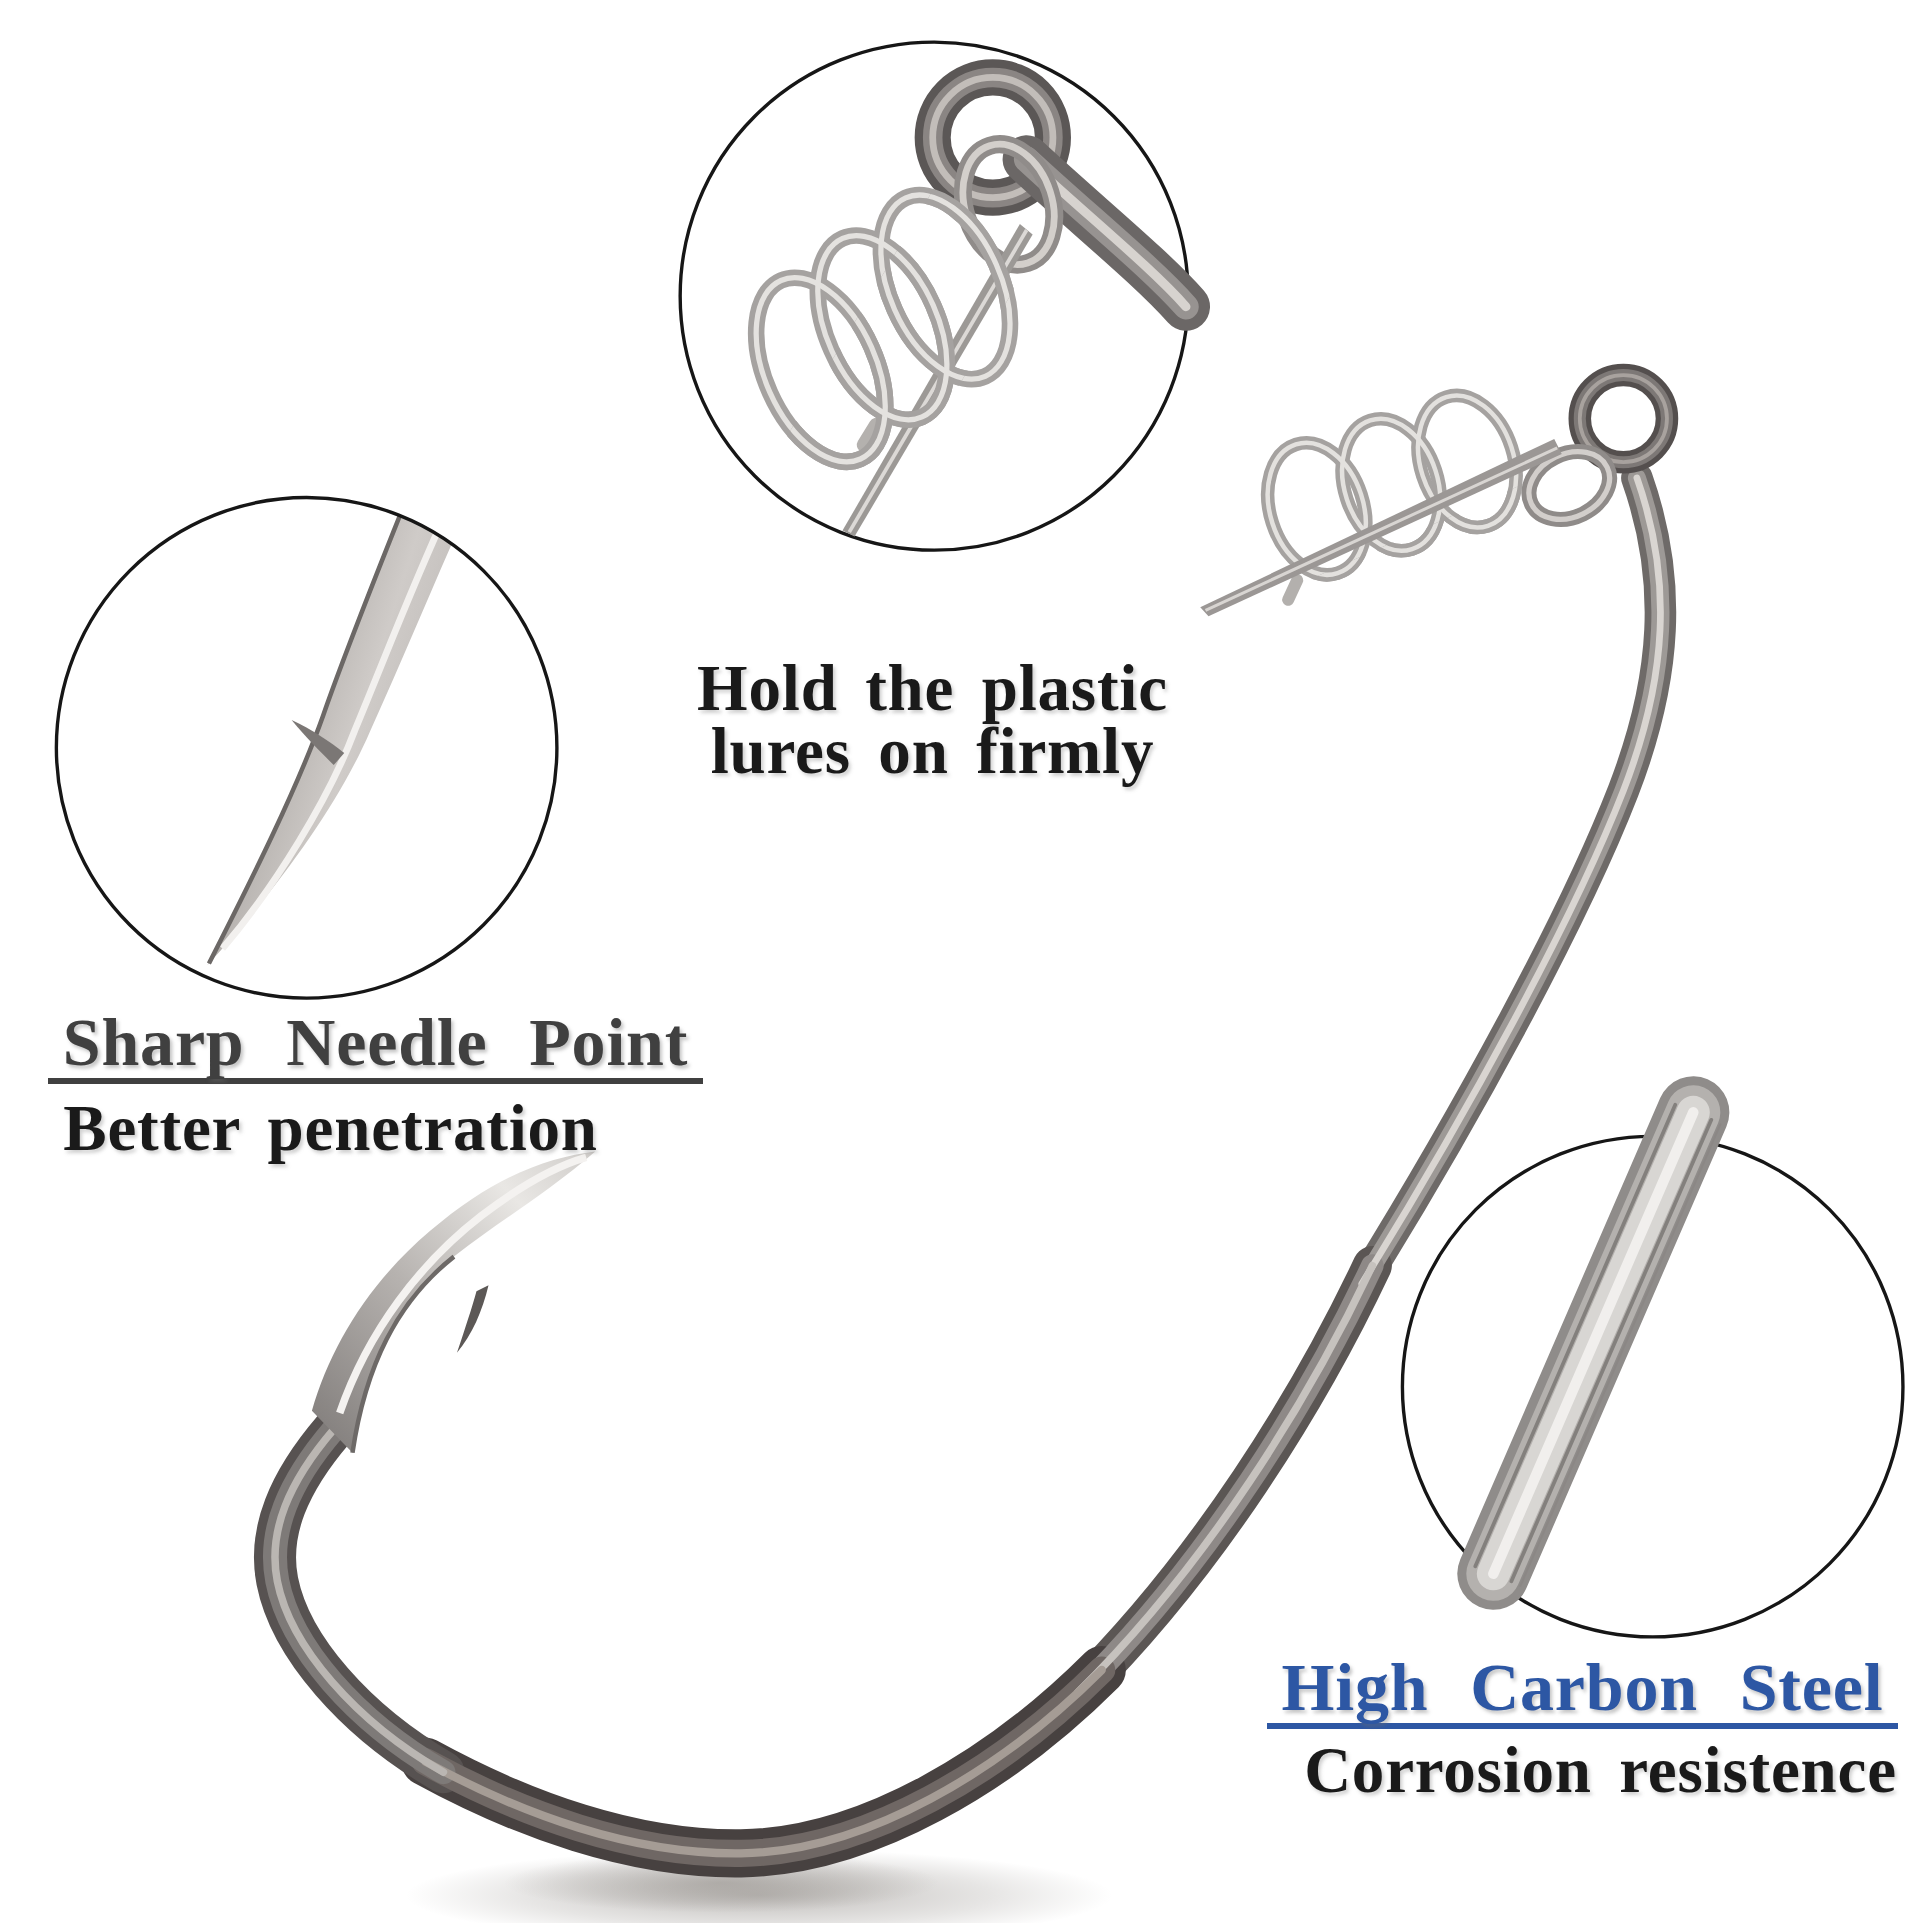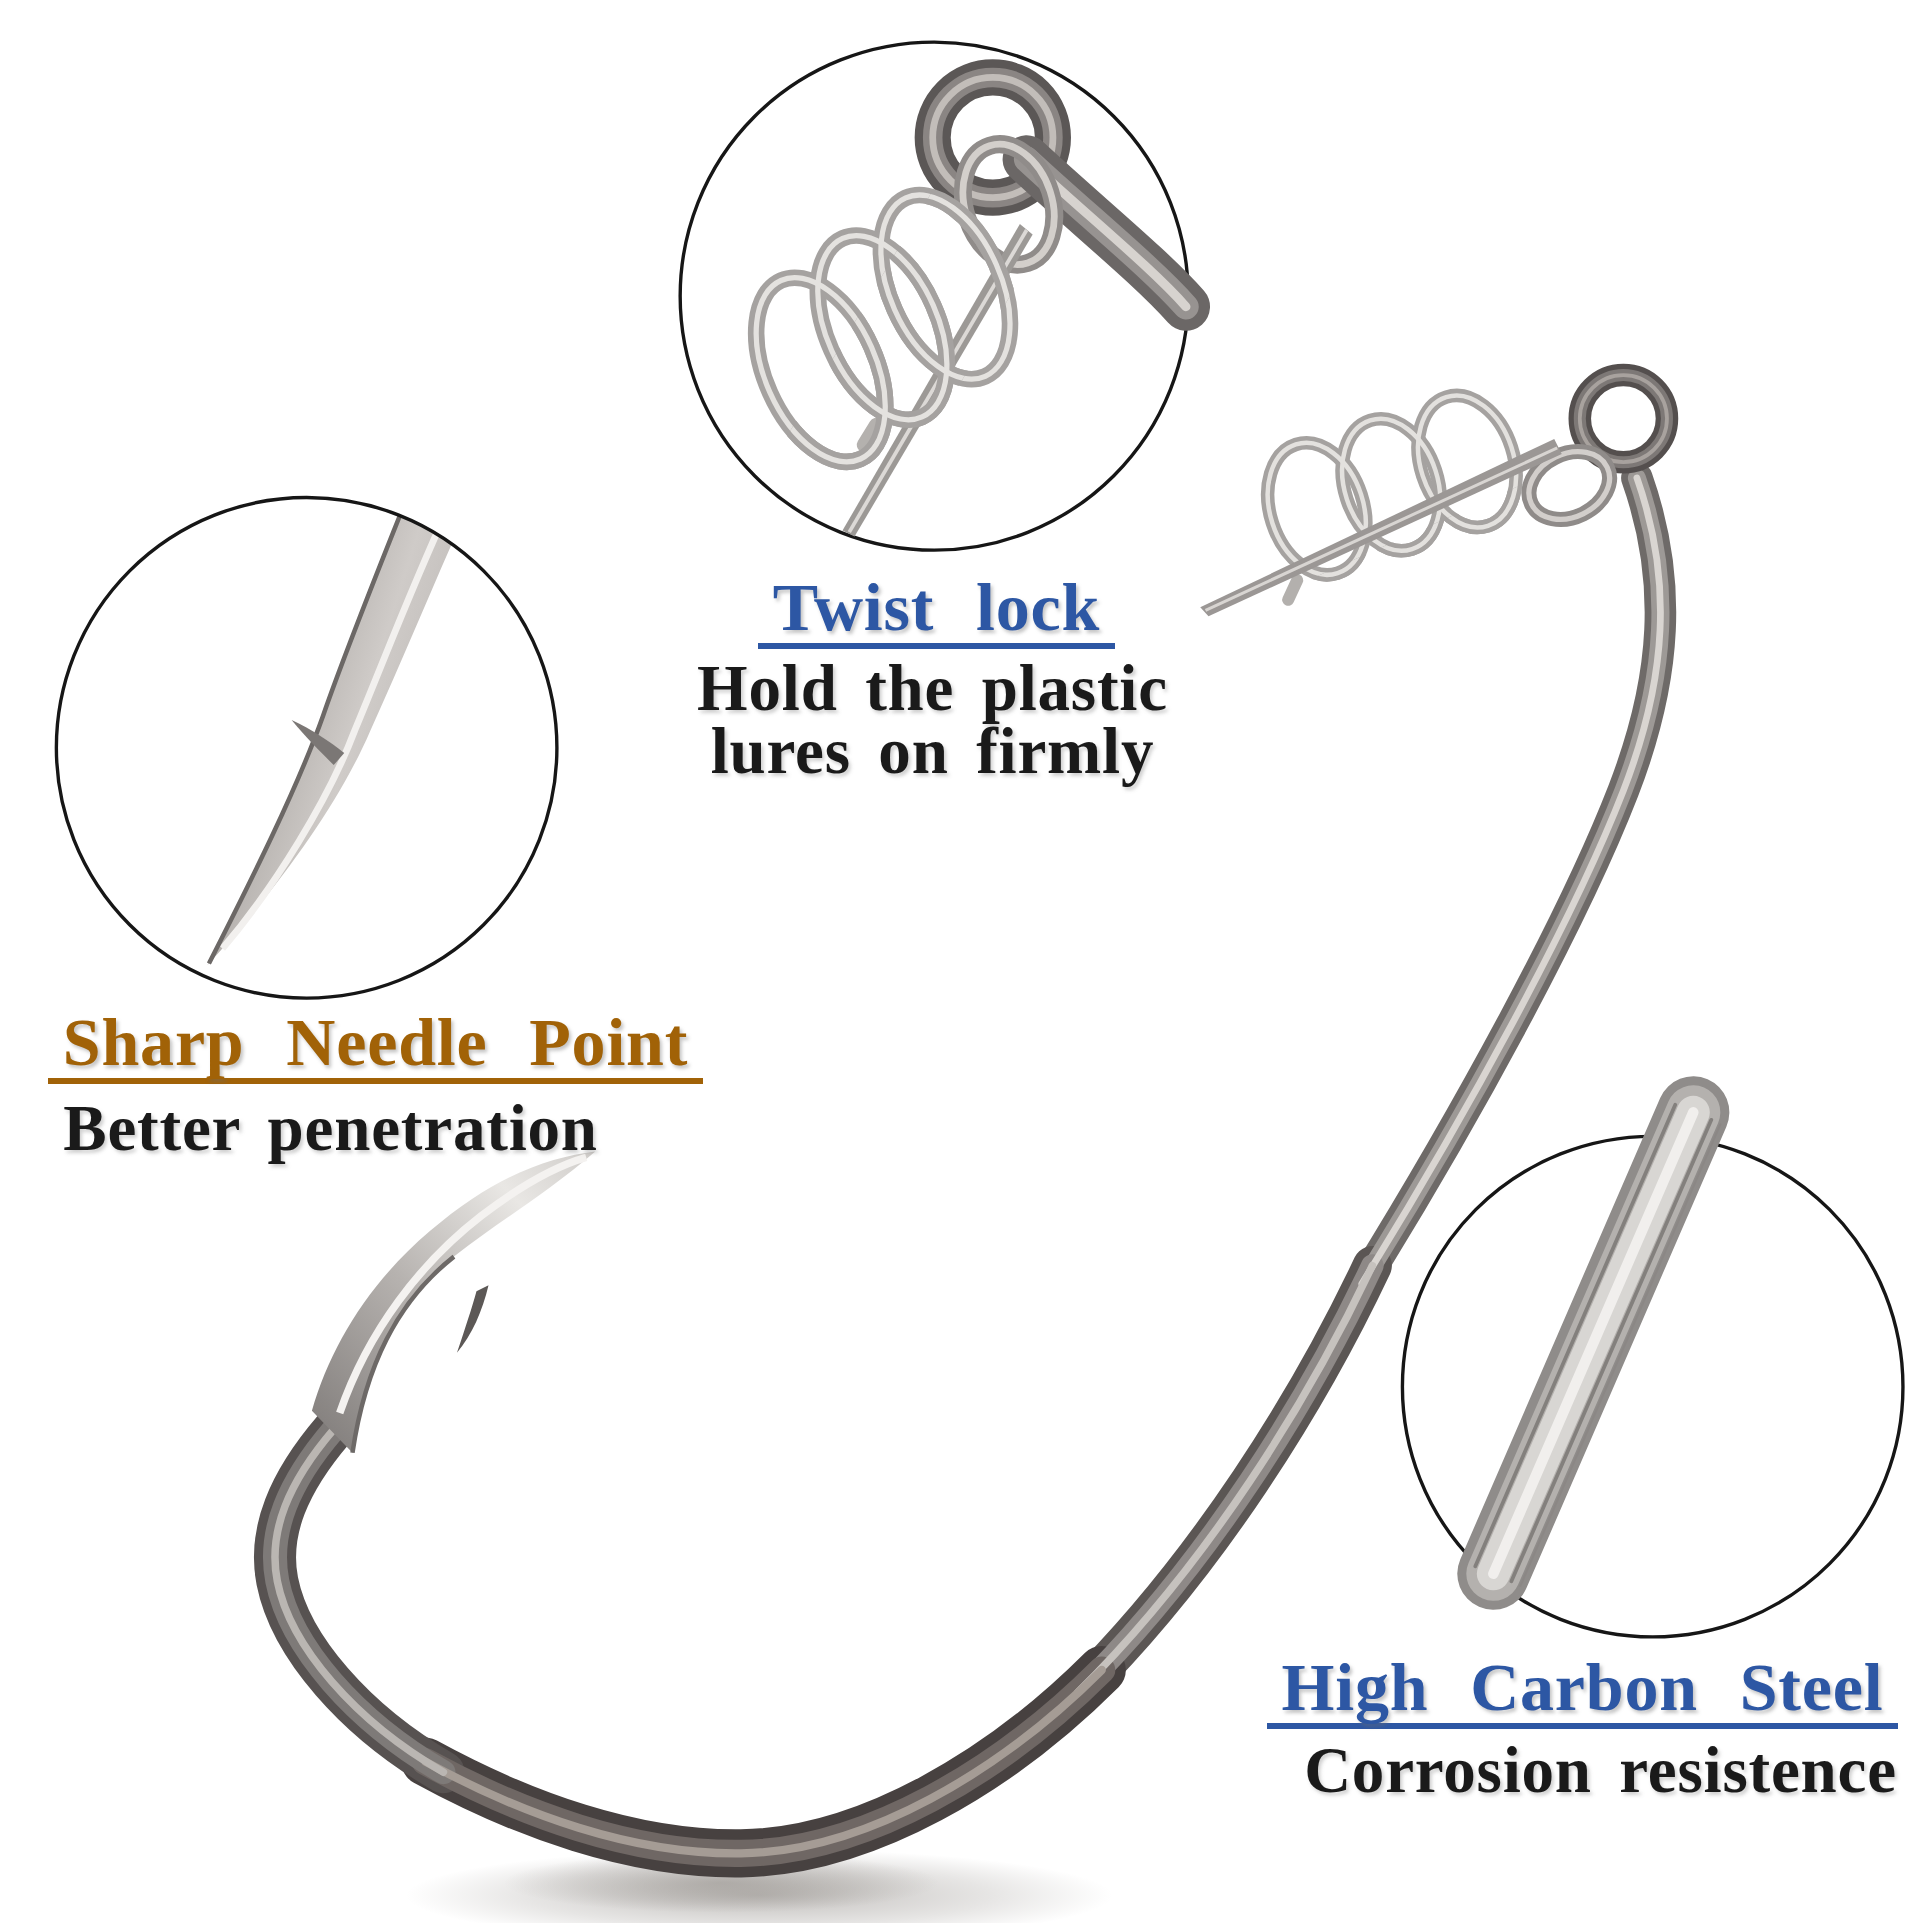--- a/index.html
+++ b/index.html
@@ -209,27 +209,24 @@
       </g>
       <g stroke="#e3e1de" stroke-width="6">
         <ellipse cx="1952" cy="614" rx="62" ry="90" transform="rotate(-18 1952 614)"></ellipse>
         <ellipse cx="1851" cy="645" rx="62" ry="90" transform="rotate(-18 1851 645)"></ellipse>
         <ellipse cx="1752" cy="677" rx="62" ry="90" transform="rotate(-18 1752 677)"></ellipse>
       </g>
     </g>
   </g>
 </svg>
 
-<div class="txt heading" id="twist-title" style="color:#2d57a4">
-  <span class="ul">Twist lock</span>
-</div>
 <div class="txt sub" id="twist-line1" style="color:#1a1a1a">Hold the plastic</div>
 <div class="txt sub" id="twist-line2" style="color:#1a1a1a">lures on firmly</div>
 
-<div class="txt heading" id="sharp-title" style="color:#a16207">
+<div class="txt heading" id="sharp-title" style="color:#404040">
   <span class="ul">Sharp Needle Point</span>
 </div>
 <div class="txt sub" id="sharp-line1" style="color:#1a1a1a">Better penetration</div>
 
 <div class="txt heading" id="steel-title" style="color:#2d57a4">
   <span class="ul">High Carbon Steel</span>
 </div>
 <div class="txt sub" id="steel-line1" style="color:#1a1a1a">Corrosion resistence</div>
 
 </div>

